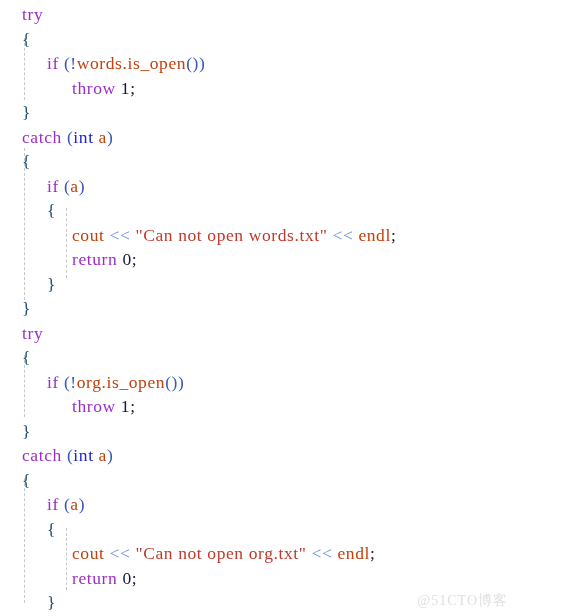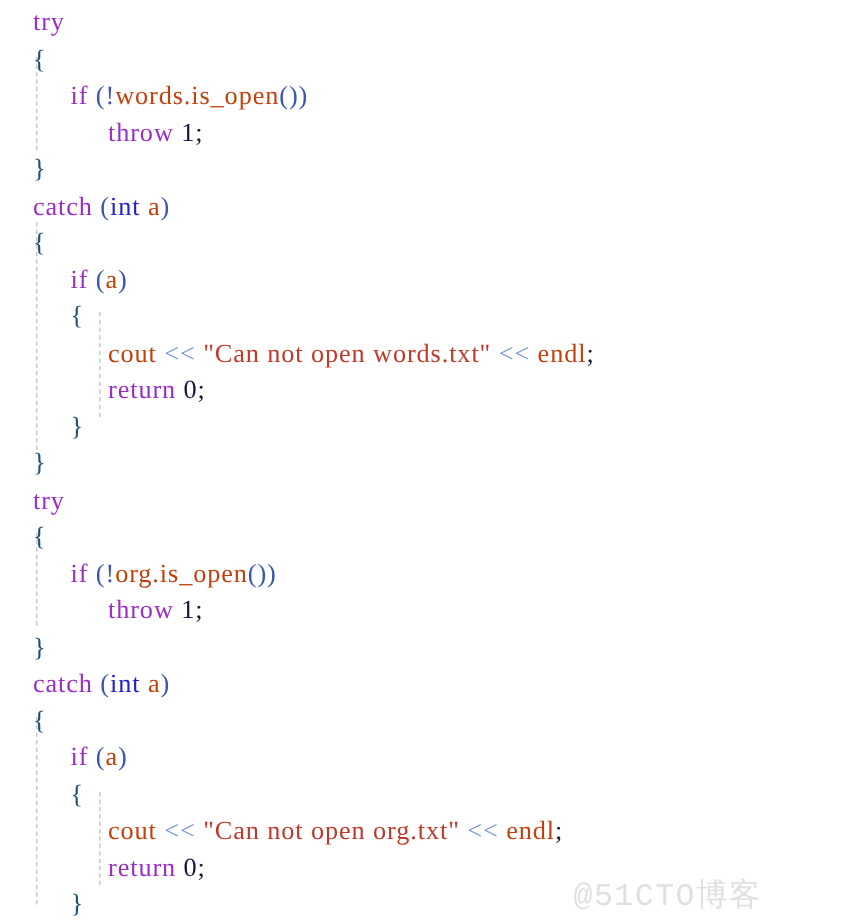--- a/index.html
+++ b/index.html
@@ -52,23 +52,23 @@
   .str      { color: #c0392b; }   
   .num      { color: #141442; }   
   .brace    { color: #1f4e79; }   
   .plain    { color: #1a1a2e; }
 
   
   #watermark {
     position: absolute;
     right: 14px;
     bottom: 6px;
-    font-size: 21px;
+    font-size: 14px;
     color: #e0e0e0;
-    font-family: Liberation Mono, monospace;
+    font-family: Liberation Serif, serif;
     letter-spacing: 1px;
     user-select: none;
     pointer-events: none;
     white-space: nowrap;
     margin-top: 24px;
   }
 </style>
 </head>
 <body>
 

